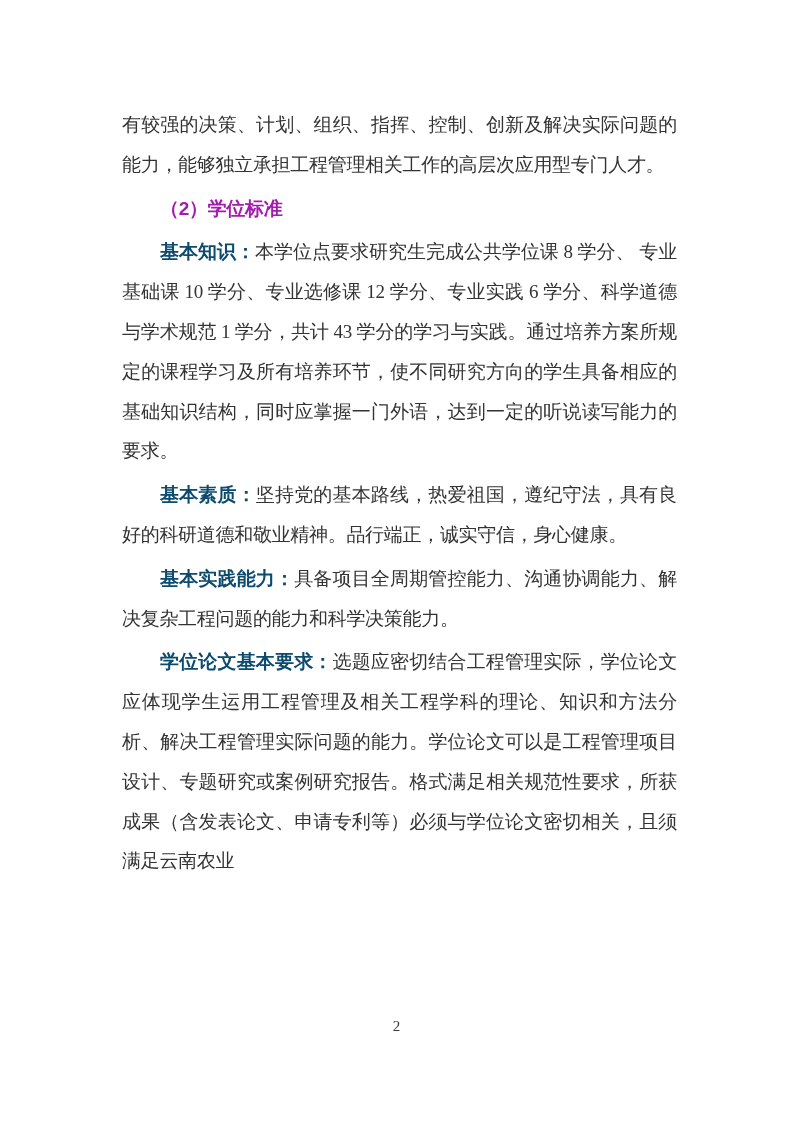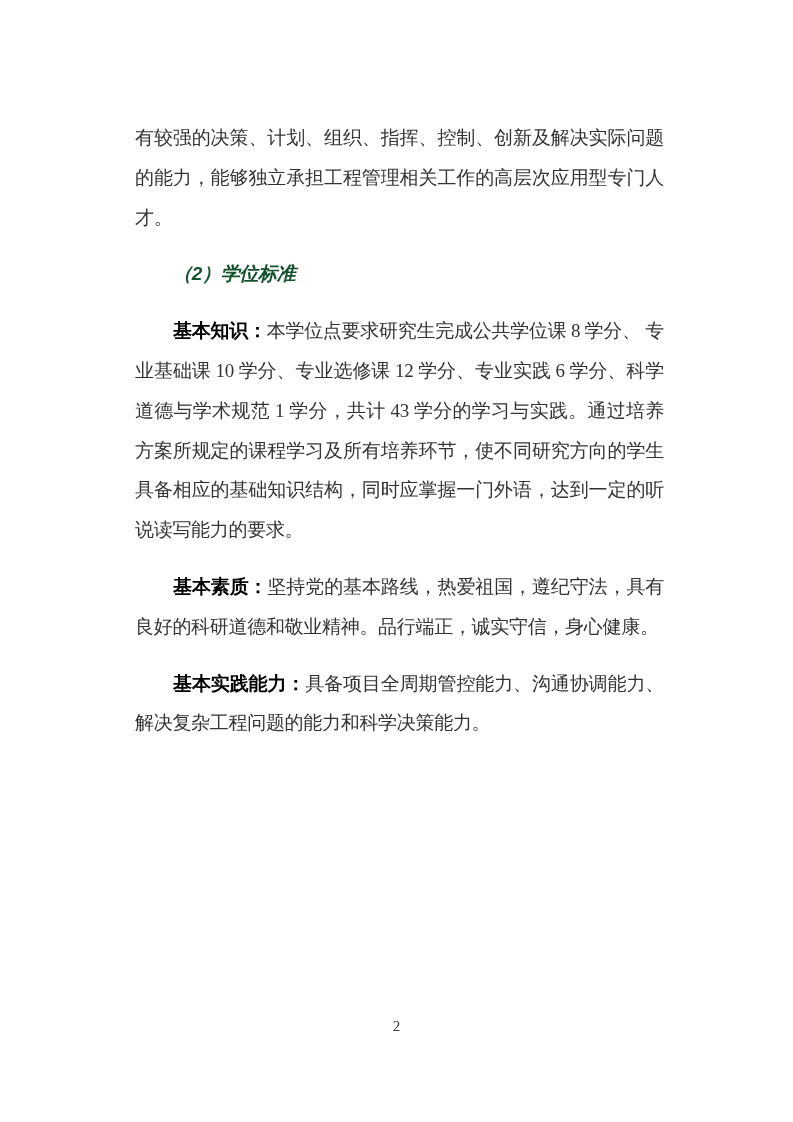--- a/index.html
+++ b/index.html
@@ -20,36 +20,35 @@
     left: 118px;
     top: 101px;
     width: 563px;
     font-size: 19px;
     line-height: 39.8px;
     letter-spacing: -0.3px;
     color: #333333;
     text-align: justify;
   }
   p.para {
-    margin: 17px;
+    margin: 4px;
     padding: 0;
     text-indent: 2em;
   }
   p.para.continuation {
     text-indent: 0;
   }
   p.para.heading {
     font-weight: 700;
-    color: #14532d;
+    color: #a21caf;
     font-family: "Liberation Sans", "DejaVu Sans", sans-serif;
-    font-style: italic;
   }
   .lead {
     font-weight: 700;
-    color: #000000;
+    color: #0c4a6e;
     font-family: "Liberation Sans", "DejaVu Sans", sans-serif;
   }
   .page-number {
     position: absolute;
     top: 1018px;
     left: 0;
     width: 100%;
     text-align: center;
     font-size: 15px;
     color: #3a3a3a;
@@ -67,18 +66,19 @@
 
     <p class="para heading"><span>（2）学位标准</span></p>
 
     <p class="para"><span class="lead">基本知识：</span><span>本学位点要求研究生完成公共学位课 8 学分、 专业基础课 10 学分、专业选修课 12 学分、专业实践 6 学分、科学道德与学术规范 1 学分，共计 43 学分的学习与实践。通过培养方案所规定的课程学习及所有培养环节，使不同研究方向的学生具备相应的基础知识结构，同时应掌握一门外语，达到一定的听说读写能力的要求。</span></p>
 
     <p class="para"><span class="lead">基本素质：</span><span>坚持党的基本路线，热爱祖国，遵纪守法，具有良好的科研道德和敬业精神。品行端正，诚实守信，身心健康。</span></p>
 
 
     <p class="para"><span class="lead">基本实践能力：</span><span>具备项目全周期管控能力、沟通协调能力、解决复杂工程问题的能力和科学决策能力。</span></p>
 
+    <p class="para"><span class="lead">学位论文基本要求：</span><span>选题应密切结合工程管理实际，学位论文应体现学生运用工程管理及相关工程学科的理论、知识和方法分析、解决工程管理实际问题的能力。学位论文可以是工程管理项目设计、专题研究或案例研究报告。格式满足相关规范性要求，所获成果（含发表论文、申请专利等）必须与学位论文密切相关，且须满足云南农业</span></p>
 
   </div>
 
   <div class="page-number">2</div>
 
 </div>
 
 </body></html>

